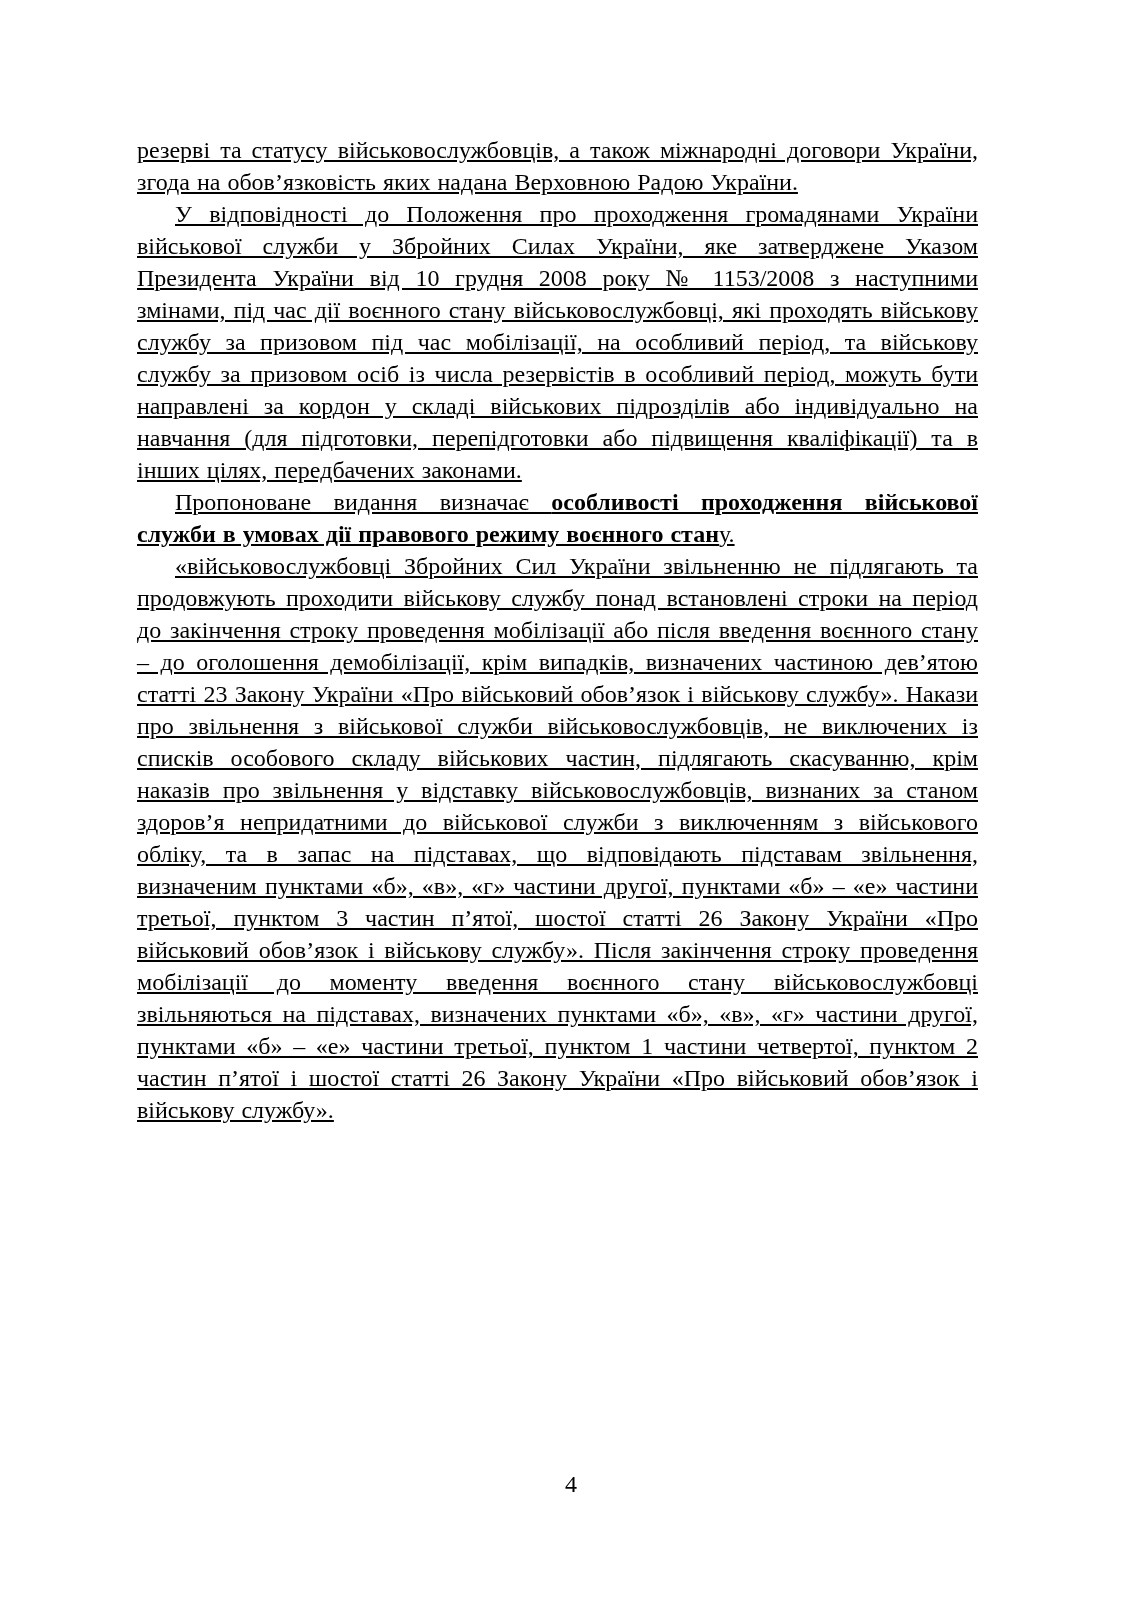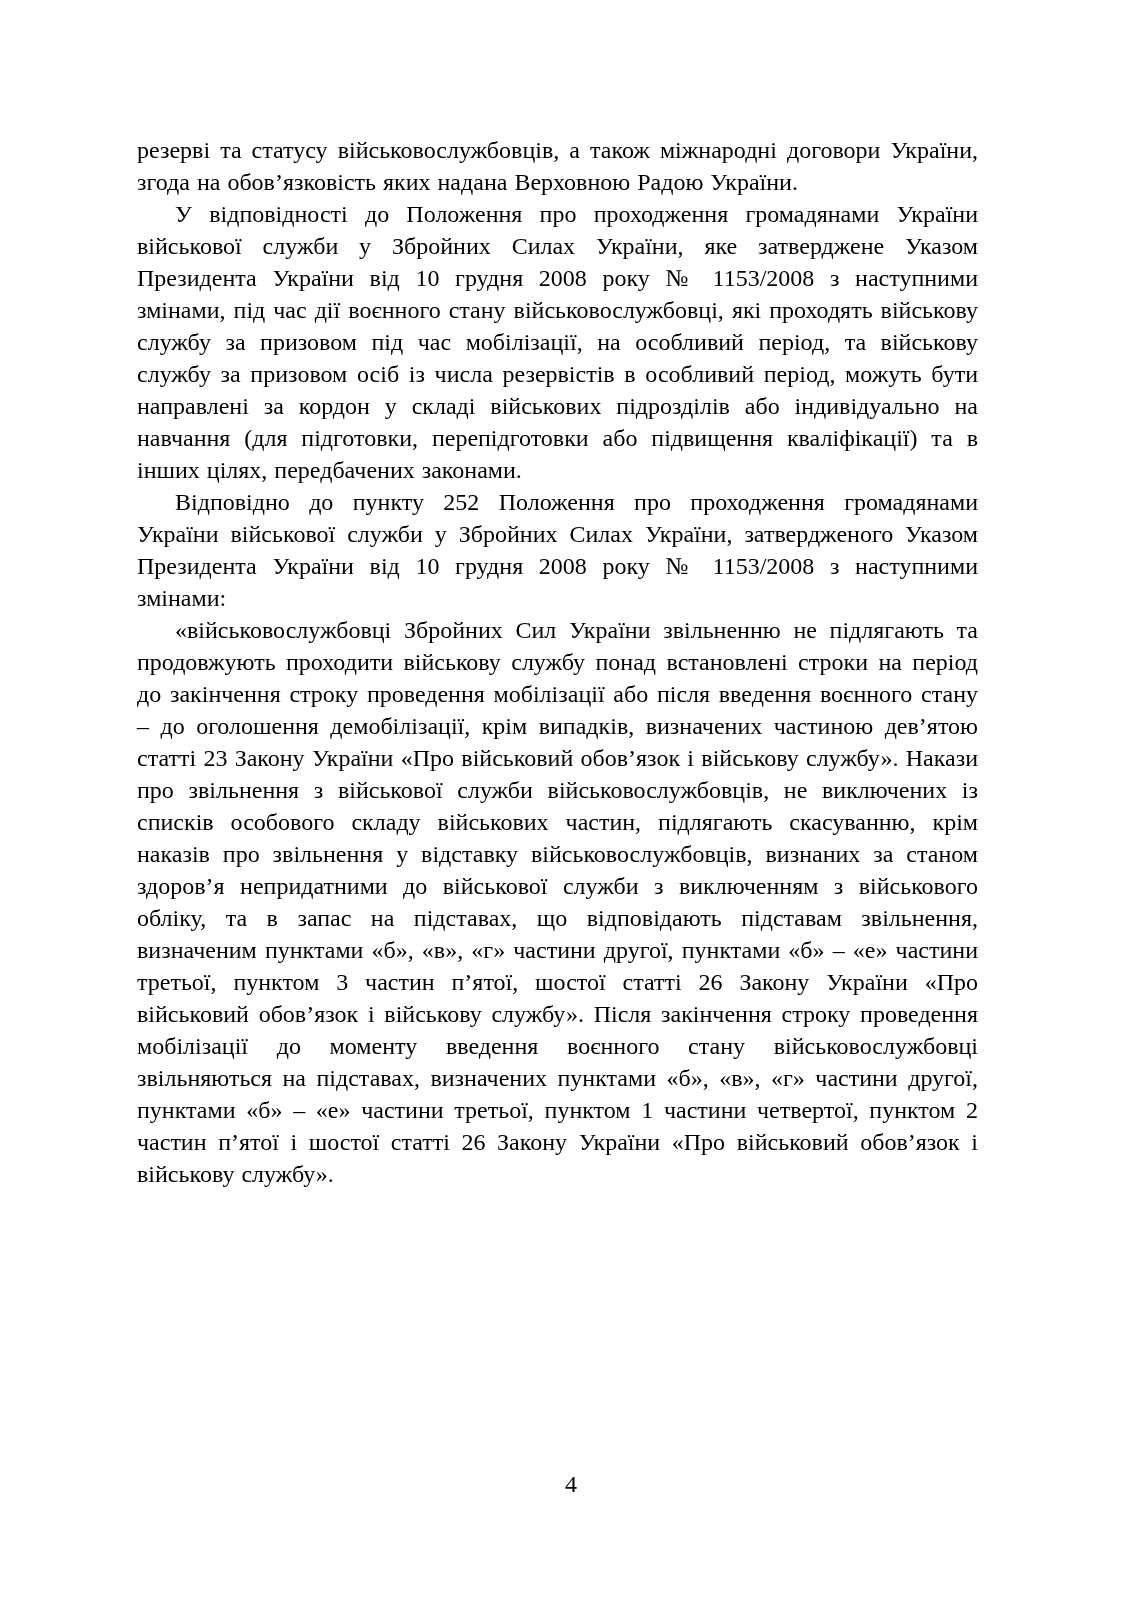--- a/index.html
+++ b/index.html
@@ -22,20 +22,21 @@
       width: 841px;
     }
     p.para {
       margin: 0;
       padding: 0;
       font-size: 24px;
       line-height: 32px;
       text-align: justify;
       text-justify: inter-word;
       word-spacing: 1px;
+      text-decoration: underline;
     }
     p.para.indent {
       text-indent: 38px;
     }
     .run-bold {
       font-weight: bold;
     }
     .page-number {
       position: absolute;
       left: 0;
@@ -45,17 +46,17 @@
       font-size: 24px;
       line-height: 32px;
     }
   </style>
 </head>
 <body>
 
 <div class="page" id="content">
     <p class="para"><span class="run-regular">резерві та статусу військовослужбовців, а також міжнародні договори України, згода на обов’язковість яких надана Верховною Радою України.</span></p>
     <p class="para indent"><span class="run-regular">У відповідності до Положення про проходження громадянами України військової служби у Збройних Силах України, яке затверджене Указом Президента України від 10 грудня 2008 року № 1153/2008 з наступними змінами, під час дії воєнного стану військовослужбовці, які проходять військову службу за призовом під час мобілізації, на особливий період, та військову службу за призовом осіб із числа резервістів в особливий період, можуть бути направлені за кордон у складі військових підрозділів або індивідуально на навчання (для підготовки, перепідготовки або підвищення кваліфікації) та в інших цілях, передбачених законами.</span></p>
-    <p class="para indent"><span class="run-regular">Відповідно до пункту 252 Положення про проходження громадянами України військової служби у Збройних Силах України, затвердженого Указом Президента України від 10 грудня 2008 року № 1153/2008 з наступними змінами:</span></p>
+    <p class="para indent"><span class="run-regular">Пропоноване видання визначає </span><span class="run-bold">особливості проходження військової служби в умовах дії правового режиму воєнного стан</span><span class="run-regular">у.</span></p>
     <p class="para indent"><span class="run-regular">«військовослужбовці Збройних Сил України звільненню не підлягають та продовжують проходити військову службу понад встановлені строки на період до закінчення строку проведення мобілізації або після введення воєнного стану – до оголошення демобілізації, крім випадків, визначених частиною дев’ятою статті 23 Закону України «Про військовий обов’язок і військову службу». Накази про звільнення з військової служби військовослужбовців, не виключених із списків особового складу військових частин, підлягають скасуванню, крім наказів про звільнення у відставку військовослужбовців, визнаних за станом здоров’я непридатними до військової служби з виключенням з військового обліку, та в запас на підставах, що відповідають підставам звільнення, визначеним пунктами «б», «в», «г» частини другої, пунктами «б» – «е» частини третьої, пунктом 3 частин п’ятої, шостої статті 26 Закону України «Про військовий обов’язок і військову службу». Після закінчення строку проведення мобілізації до моменту введення воєнного стану військовослужбовці звільняються на підставах, визначених пунктами «б», «в», «г» частини другої, пунктами «б» – «е» частини третьої, пунктом 1 частини четвертої, пунктом 2 частин п’ятої і шостої статті 26 Закону України «Про військовий обов’язок і військову службу».</span></p>
   </div>
 
 <div class="page-number">4</div>
 
 </body></html>

